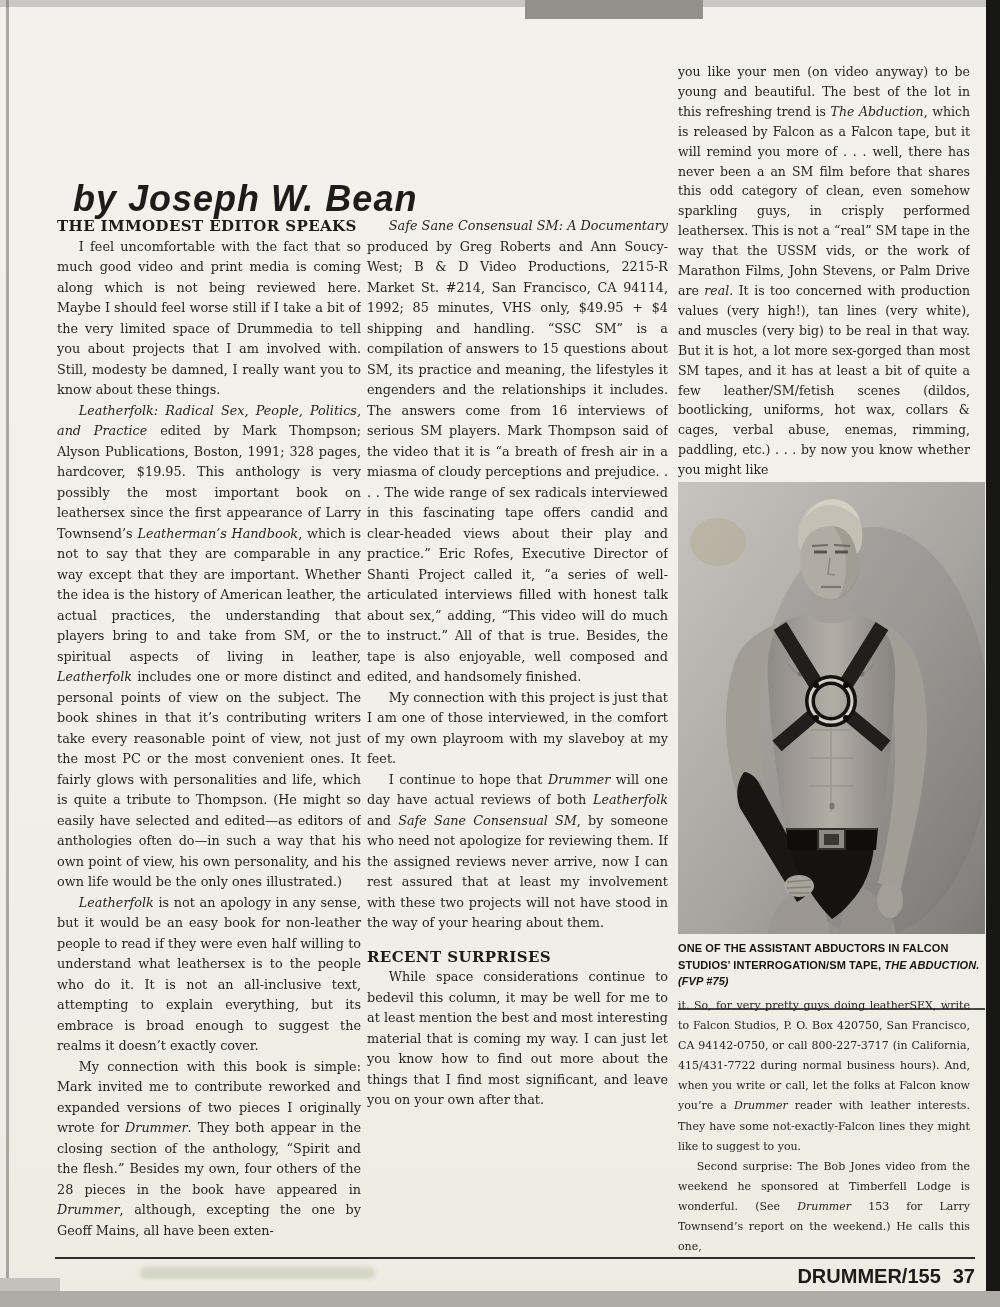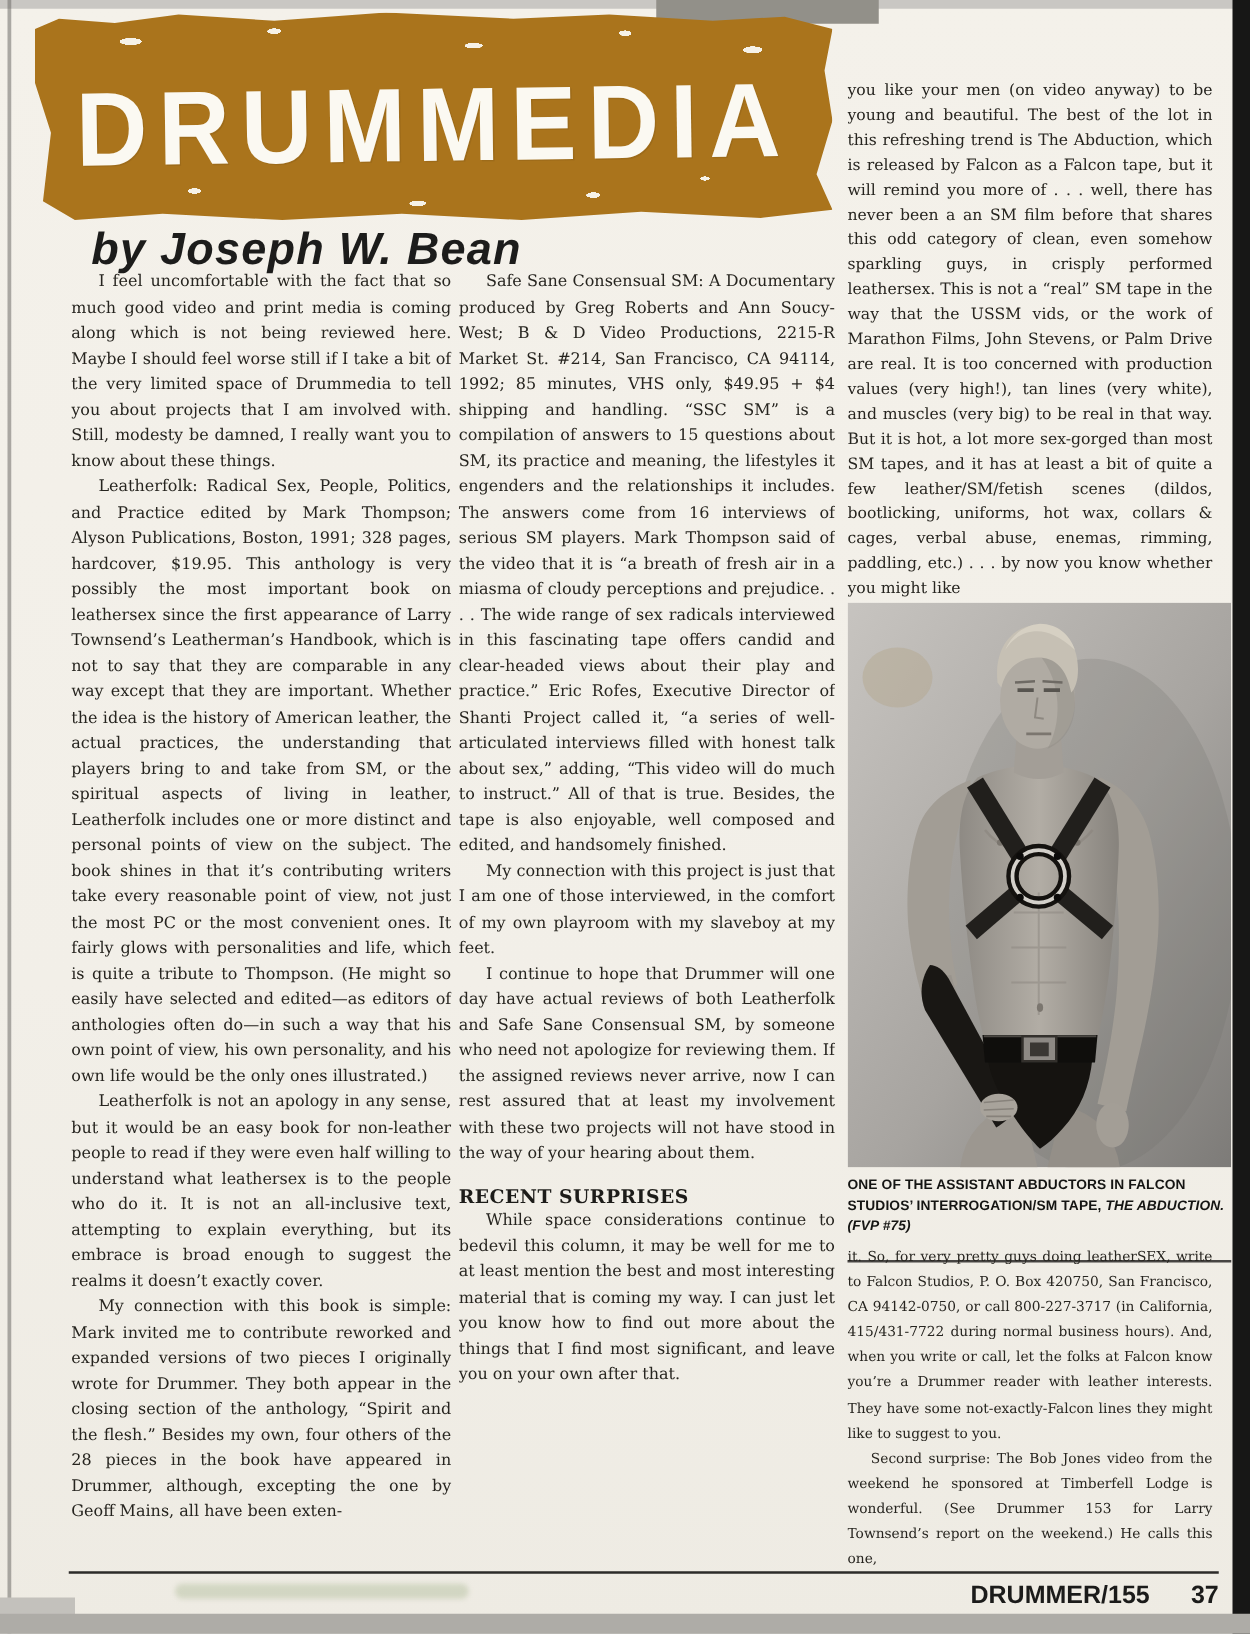--- a/index.html
+++ b/index.html
@@ -46,21 +46,21 @@
   .byline{
     position:absolute;left:73px;top:178px;
     font-family:"Liberation Sans",sans-serif;font-style:italic;font-weight:700;
     font-size:36px;letter-spacing:1px;color:#1c1c1b;
   }
   
   .col{position:absolute;text-align:justify;font-size:12.8px;line-height:20.5px;overflow:hidden;
        color:#26241f;}
   .col p{margin:0;}
   .col p.ind{text-indent:1.7em;}
-  .col .it{}
+  .col .it{font-style:italic;}
   .col-heading{
     font-weight:700;font-size:15px;letter-spacing:.4px;margin:0 0 1px 0;
     text-align:left;color:#1d1c19;
   }
   .col-heading.spaced{margin-top:13px;}
   #col1{left:57px;top:216px;width:304px;height:1040px;}
   #col2{left:367px;top:216px;width:301px;height:1040px;}
   #col3-top{left:678px;top:62px;width:292px;height:420px;font-size:12.5px;line-height:19.9px;}
   #col3-bottom{left:678px;top:996px;width:292px;height:258px;font-size:11px;line-height:20.1px;}
   
@@ -72,42 +72,40 @@
     font-size:11px;line-height:16.5px;letter-spacing:.1px;color:#141412;
     padding-bottom:18px;border-bottom:2px solid #474543;
   }
   .caption .it{font-style:italic;}
   
   .footer-rule{position:absolute;left:55px;top:1257px;width:920px;height:2px;background:#2c2b29;}
   .footer-text{
     position:absolute;left:580px;top:1265px;width:395px;text-align:right;
     font-family:"Liberation Sans",sans-serif;font-weight:700;font-size:20px;color:#1b1b1a;
   }
-  .footer-text .pageno{margin-left:33px;}
+  .footer-text .pageno{margin-left:12px;}
 </style>
 </head>
 <body>
 
 <div class="page">
 
   <div class="scan-top-strip"></div>
   <div class="scan-top-bar"></div>
   <div class="scan-left-line"></div>
   <div class="scan-right-band"></div>
   <div class="scan-bottom-corner"></div>
   <div class="scan-bottom-band"></div>
   <div class="scan-smudge"></div>
 
-  <div class="banner">
-    <div class="banner-title">DRUMMEDIA</div>
-  </div>
 
   <div class="byline">by Joseph W. Bean</div>
 
   <div class="col" id="col1">
+    <p class="col-heading">THE IMMODEST EDITOR SPEAKS</p>
     <p class="ind"><span>I feel uncomfortable with the fact that so much good video and print media is coming along which is not being reviewed here. Maybe I should feel worse still if I take a bit of the very limited space of Drummedia to tell you about projects that I am involved with. Still, modesty be damned, I really want you to know about these things.</span></p>
     <p class="ind"><span class="it">Leatherfolk: Radical Sex, People, Politics, and Practice</span><span> edited by Mark Thompson; Alyson Publications, Boston, 1991; 328 pages, hardcover, $19.95. This anthology is very possibly the most important book on leathersex since the first appearance of Larry Townsend’s </span><span class="it">Leatherman’s Handbook</span><span>, which is not to say that they are comparable in any way except that they are important. Whether the idea is the history of American leather, the actual practices, the understanding that players bring to and take from SM, or the spiritual aspects of living in leather, </span><span class="it">Leatherfolk</span><span> includes one or more distinct and personal points of view on the subject. The book shines in that it’s contributing writers take every reasonable point of view, not just the most PC or the most convenient ones. It fairly glows with personalities and life, which is quite a tribute to Thompson. (He might so easily have selected and edited—as editors of anthologies often do—in such a way that his own point of view, his own personality, and his own life would be the only ones illustrated.)</span></p>
     <p class="ind"><span class="it">Leatherfolk</span><span> is not an apology in any sense, but it would be an easy book for non-leather people to read if they were even half willing to understand what leathersex is to the people who do it. It is not an all-inclusive text, attempting to explain everything, but its embrace is broad enough to suggest the realms it doesn’t exactly cover.</span></p>
     <p class="ind"><span>My connection with this book is simple:  Mark invited me to contribute reworked and expanded versions of two pieces I originally wrote for </span><span class="it">Drummer</span><span>. They both appear in the closing section of the anthology, “Spirit and the flesh.” Besides my own, four others of the 28 pieces in the book have appeared in </span><span class="it">Drummer</span><span>, although, excepting the one by Geoff Mains, all have been exten-</span></p>
   </div>
 
   <div class="col" id="col2">
     <p class="ind"><span class="it">Safe Sane Consensual SM: A Documentary</span><span> produced by Greg Roberts and Ann Soucy-West; B &amp; D Video Productions, 2215-R Market St. #214, San Francisco, CA 94114, 1992; 85 minutes, VHS only, $49.95 + $4 shipping and handling. “SSC SM” is a compilation of answers to 15 questions about SM, its practice and meaning, the lifestyles it engenders and the relationships it includes.  The answers come from 16 interviews of serious SM players. Mark Thompson said of the video that it is “a breath of fresh air in a miasma of cloudy perceptions and prejudice. . . .  The wide range of sex radicals interviewed in this fascinating tape offers candid and clear-headed views about their play and practice.” Eric Rofes, Executive Director of Shanti Project called it, “a series of well-articulated interviews filled with honest talk about sex,” adding, “This video will do much to instruct.”  All of that is true. Besides, the tape is also enjoyable, well composed and edited, and handsomely finished.</span></p>
     <p class="ind"><span>My connection with this project is just that I am one of those interviewed, in the comfort of my own playroom with my slaveboy at my feet.</span></p>
     <p class="ind"><span>I continue to hope that </span><span class="it">Drummer</span><span> will one day have actual reviews of both </span><span class="it">Leatherfolk</span><span> and </span><span class="it">Safe Sane Consensual SM</span><span>, by someone who need not apologize for reviewing them.  If the assigned reviews never arrive, now I can rest assured that at least my involvement with these two projects will not have stood in the way of your hearing about them.</span></p>

